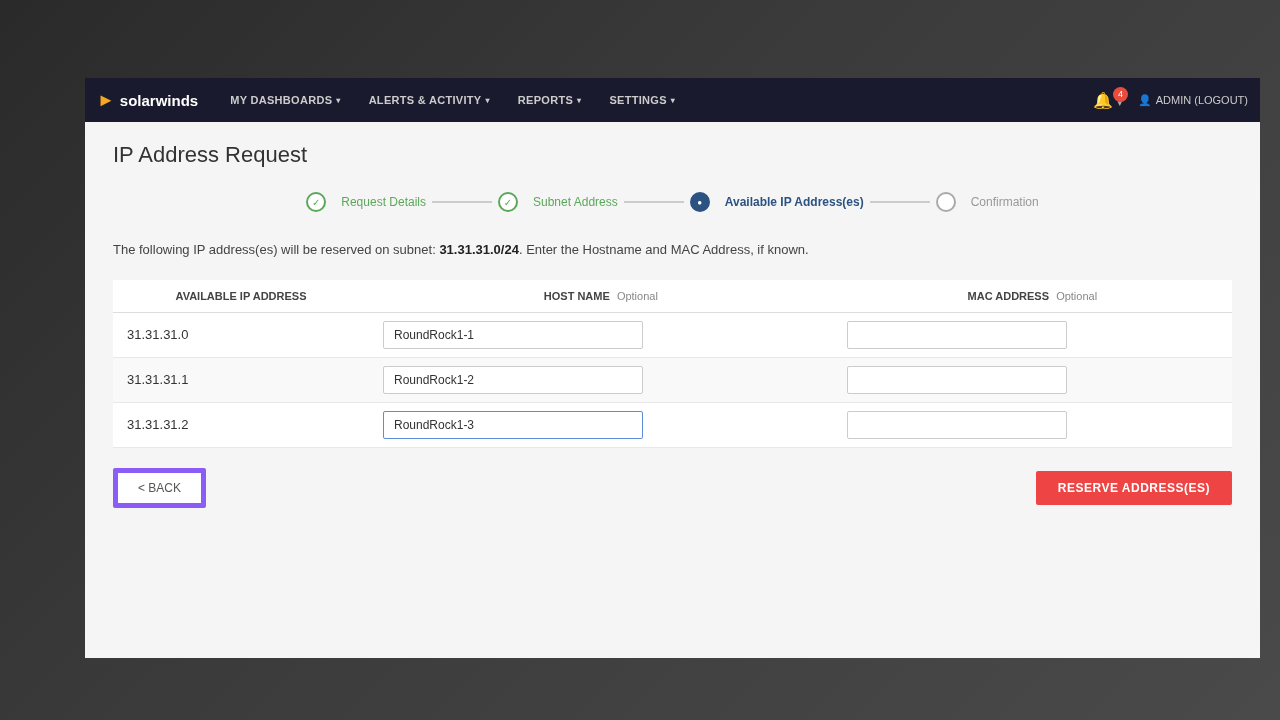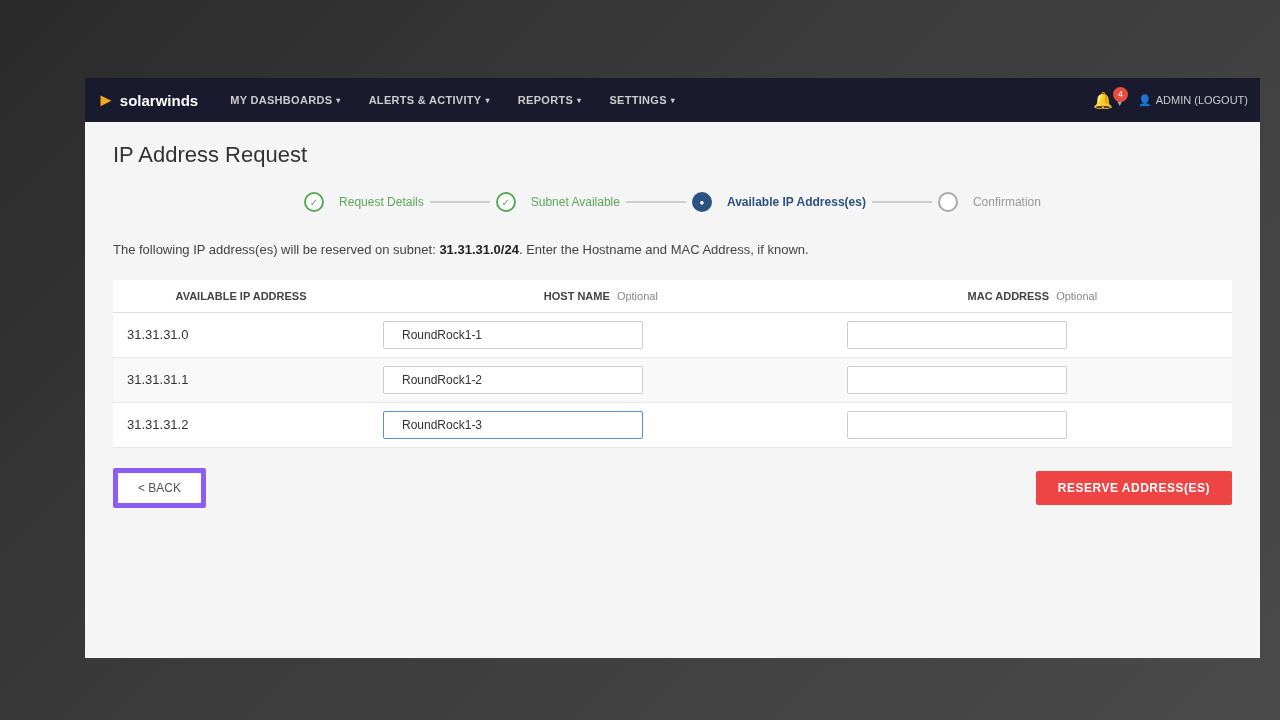--- a/index.html
+++ b/index.html
@@ -213,21 +213,21 @@
       vertical-align: middle;
     }
     .ip-table tr:nth-child(even) { background: #f9f9f9; }
     .ip-table tr:nth-child(odd) { background: #fff; }
     .ip-text {
       font-size: 13px;
       color: #333;
     }
     .text-input {
       width: 260px;
-      padding: 6px 18px;
+      padding: 6px 10px;
       border: 1px solid #ccc;
       border-radius: 2px;
       font-size: 12px;
       color: #333;
       background: white;
     }
     .text-input.active-input {
       border-color: #5b8dd9;
     }
     .mac-input {
@@ -323,21 +323,21 @@
             <span class="check-symbol"></span>
           </div>
           <span class="step-label">Request Details</span>
         </div>
         <div class="step-connector"></div>
 
         <div class="step">
           <div class="step-circle completed">
             <span class="check-symbol"></span>
           </div>
-          <span class="step-label">Subnet Available</span>
+          <span class="step-label">Subnet Address</span>
         </div>
         <div class="step-connector"></div>
 
         <div class="step">
           <div class="step-circle active">
             <span class="dot-symbol"></span>
           </div>
           <span class="step-label active">Available IP Address(es)</span>
         </div>
         <div class="step-connector"></div>

